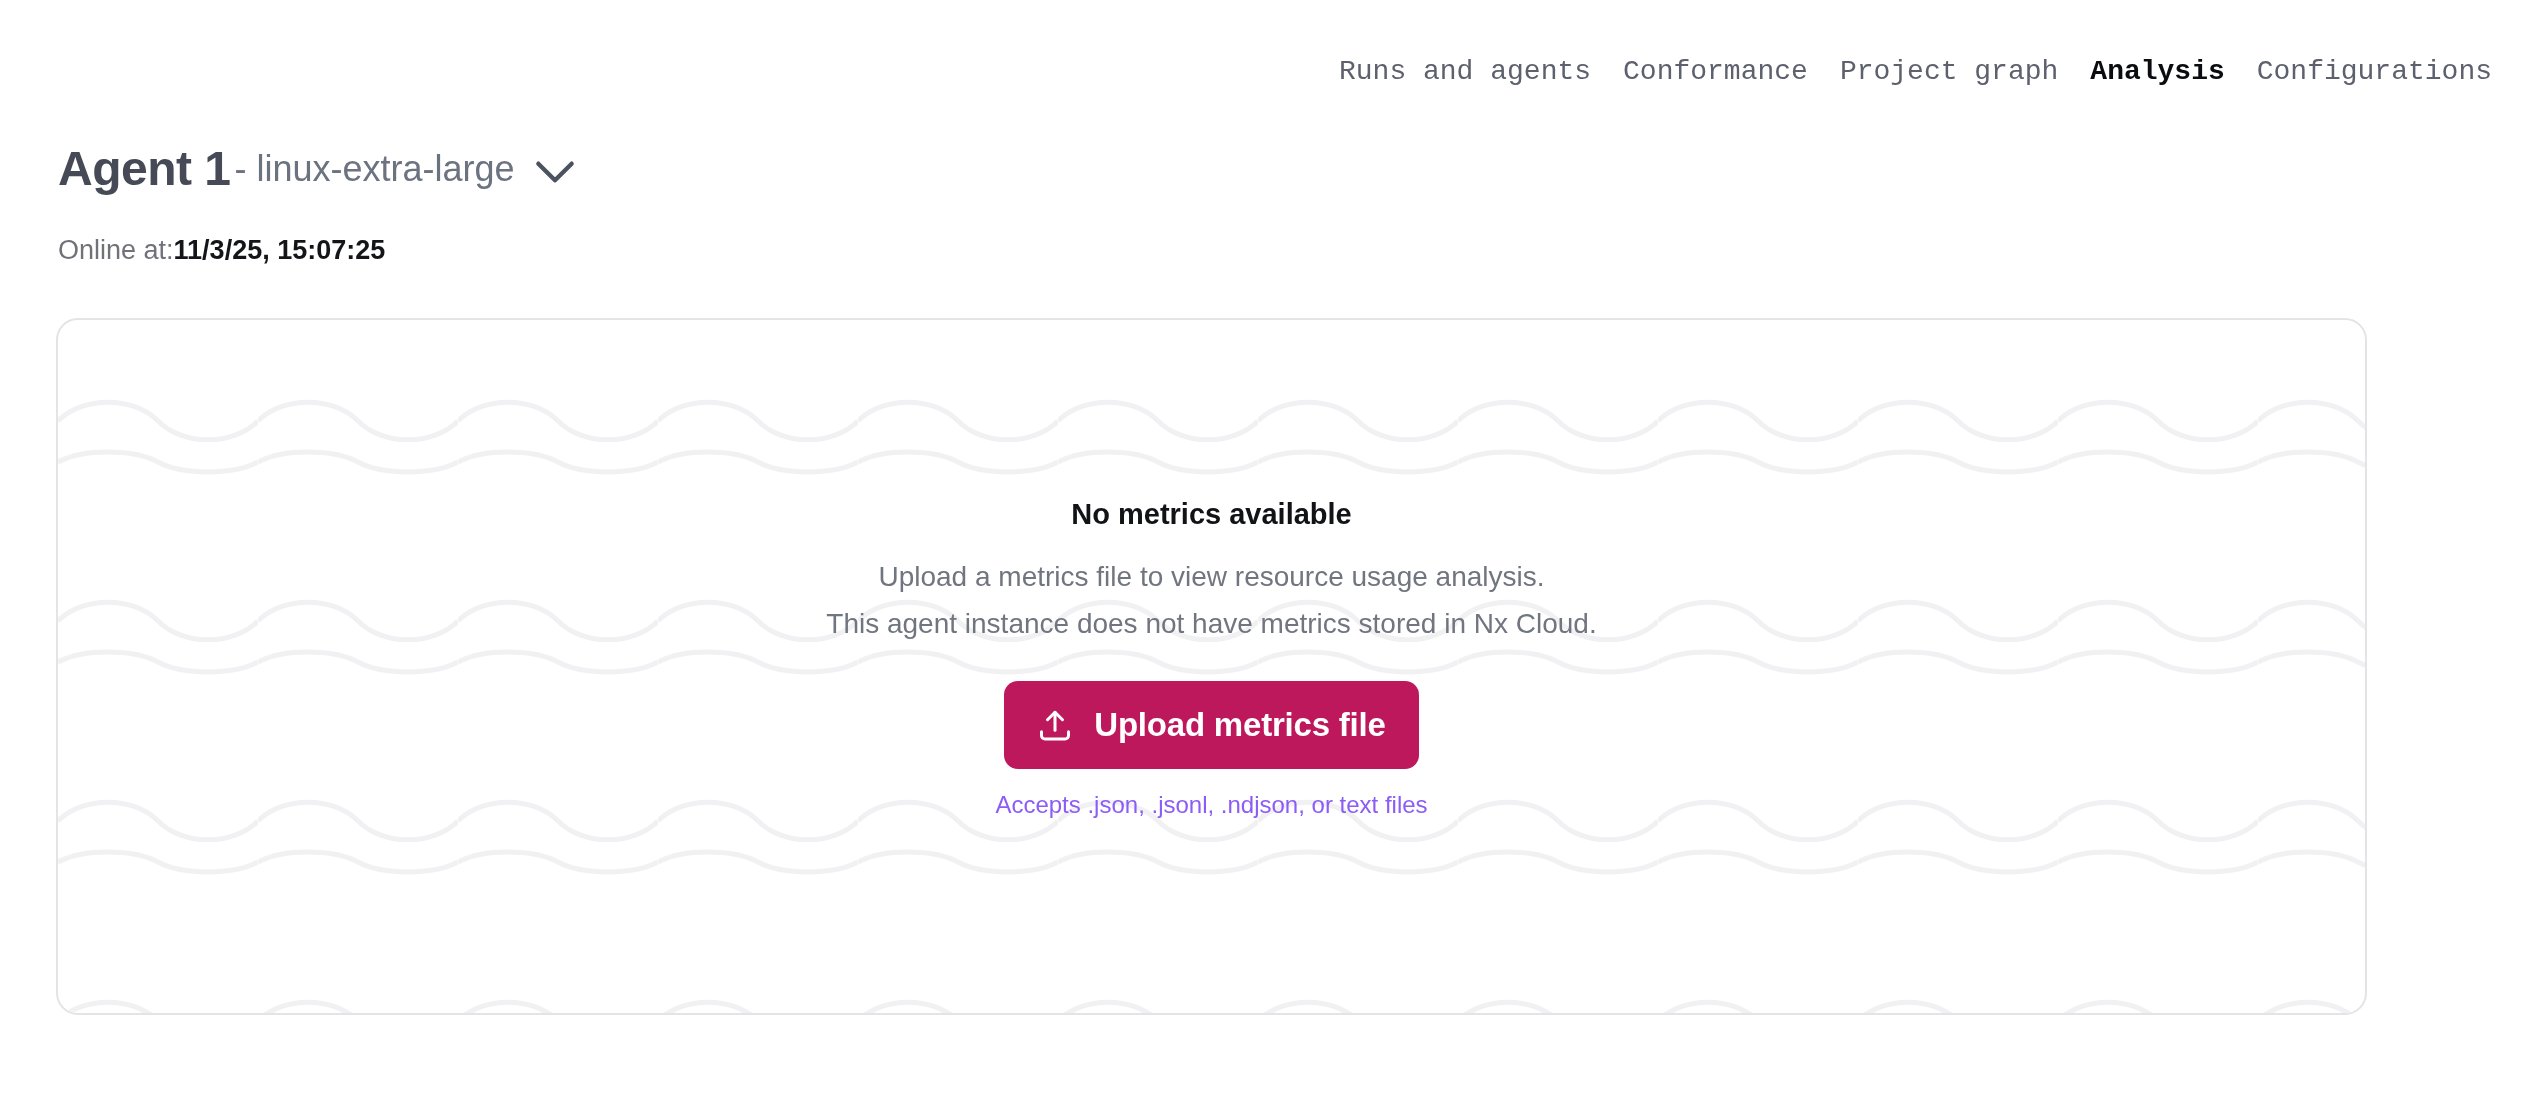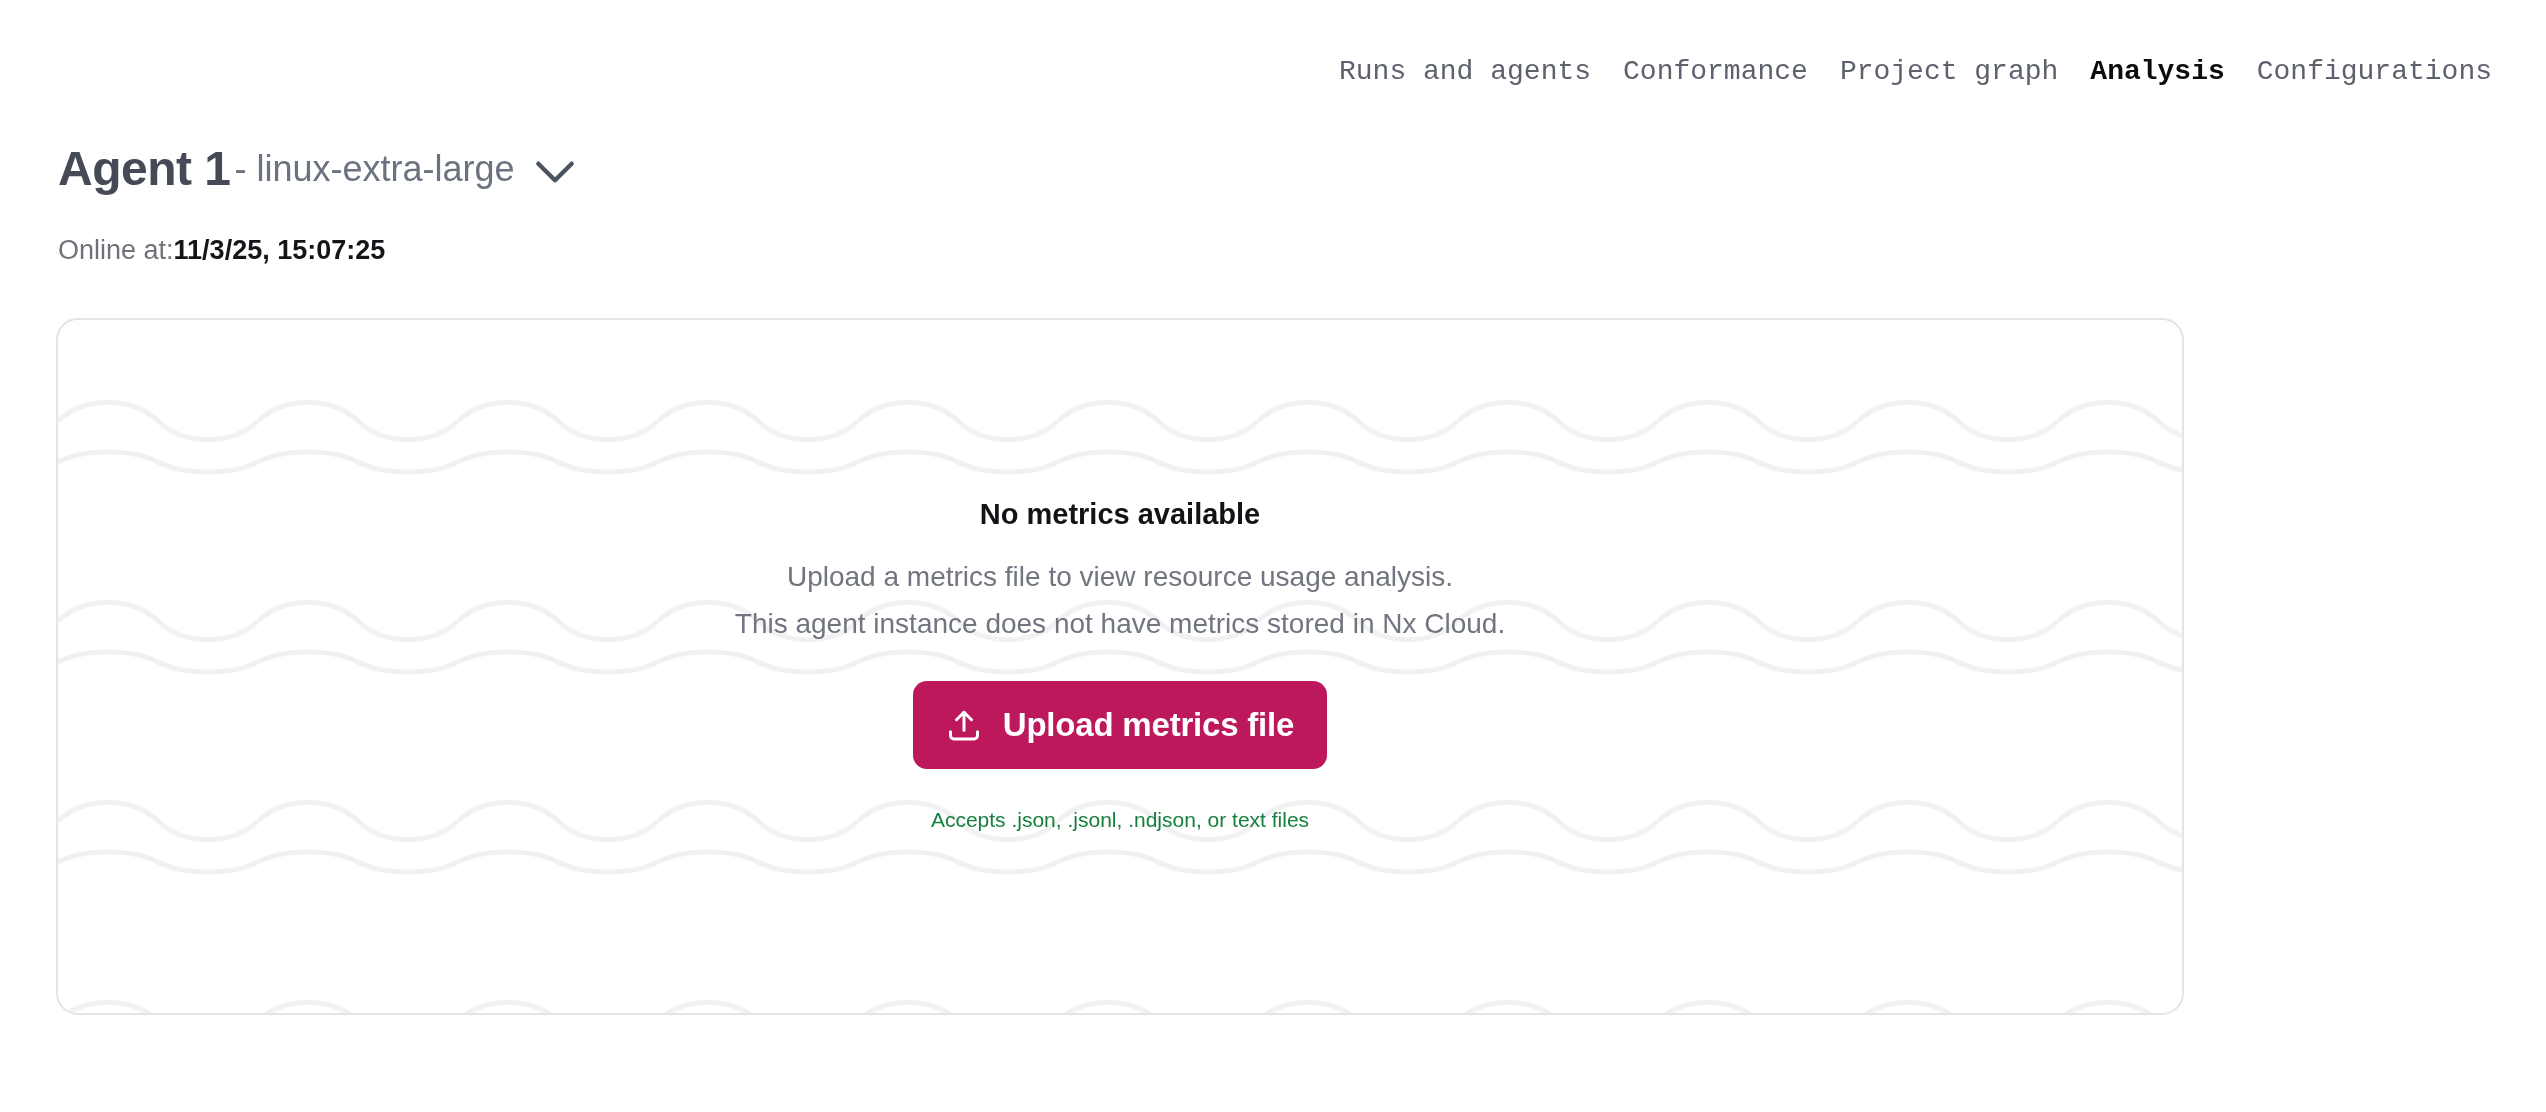--- a/index.html
+++ b/index.html
@@ -65,21 +65,21 @@
     line-height: 34px;
   }
   .meta-group { display: flex; align-items: center; gap: 0; }
   .meta-label { color: #71717a; }
   .meta-value { color: #141519; font-weight: 700; }
 
   
   .metrics-card {
     position: absolute;
     left: 56px; top: 318px;
-    width: 2128px; height: 697px;
+    width: 2311px; height: 697px;
     border: 2px solid #e4e4e7;
     border-radius: 22px;
     background: #ffffff;
     overflow: hidden;
   }
   .wave-bg {
     position: absolute;
     inset: 0;
     width: 100%; height: 100%;
     pointer-events: none;
@@ -117,24 +117,24 @@
     color: #ffffff;
     border: none;
     border-radius: 14px;
     font-family: "Liberation Sans", sans-serif;
     font-size: 33px;
     font-weight: 700;
     cursor: pointer;
     letter-spacing: -0.2px;
   }
   .accepts-text {
-    margin-top: 34px;
-    font-size: 21px;
+    margin-top: 19px;
+    font-size: 24px;
     line-height: 34px;
-    color: #15803d;
+    color: #8b5cf6;
   }
 </style>
 </head>
 <body>
 
 <nav class="top-nav">
   <span class="nav-item">Runs and agents</span>
   <span class="nav-item">Conformance</span>
   <span class="nav-item">Project graph</span>
   <span class="nav-item active">Analysis</span>

